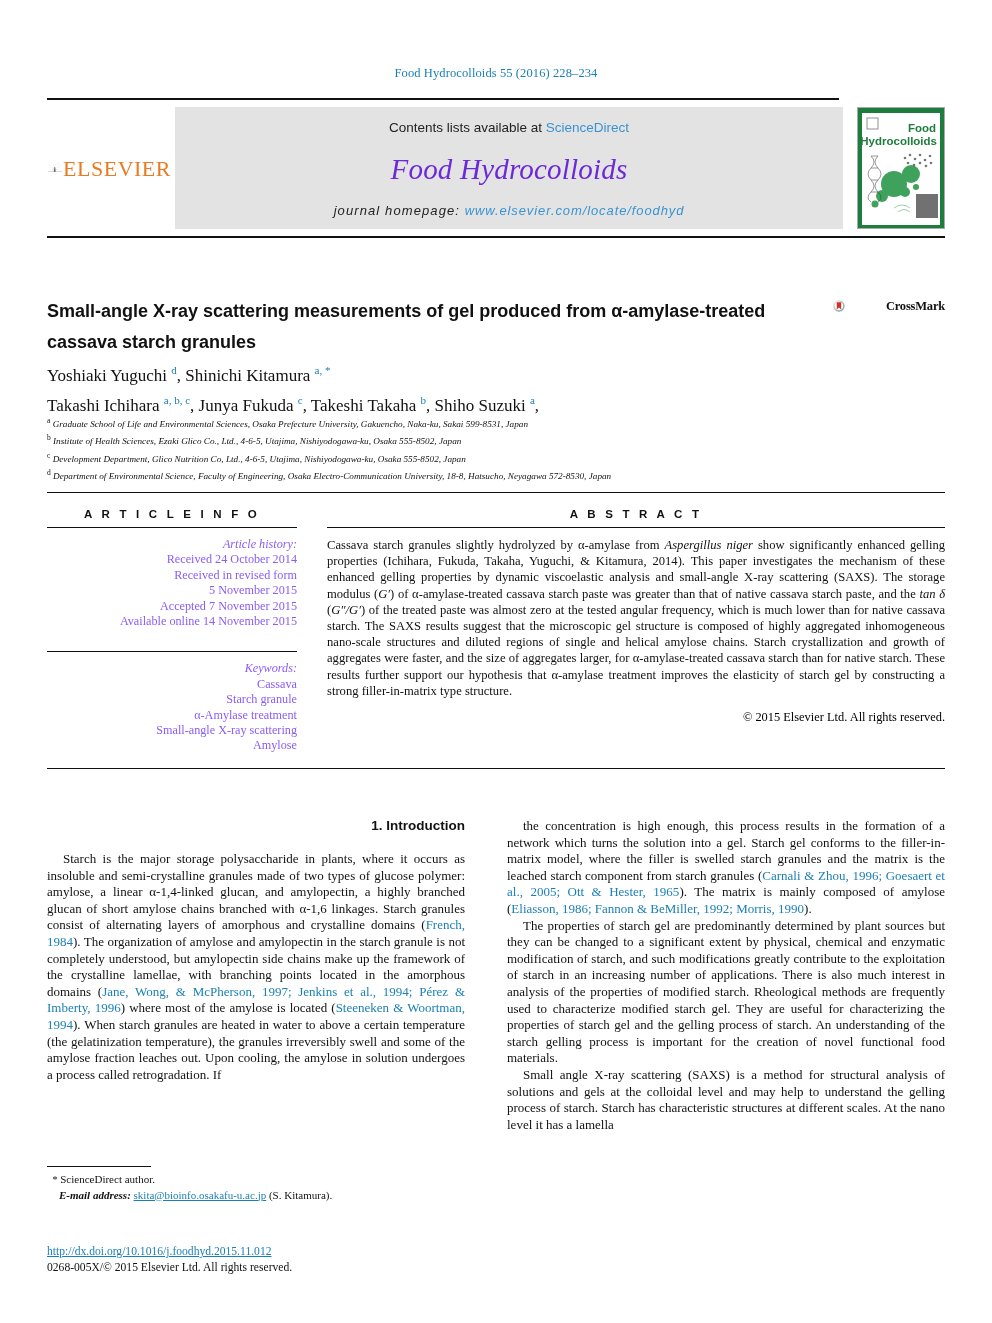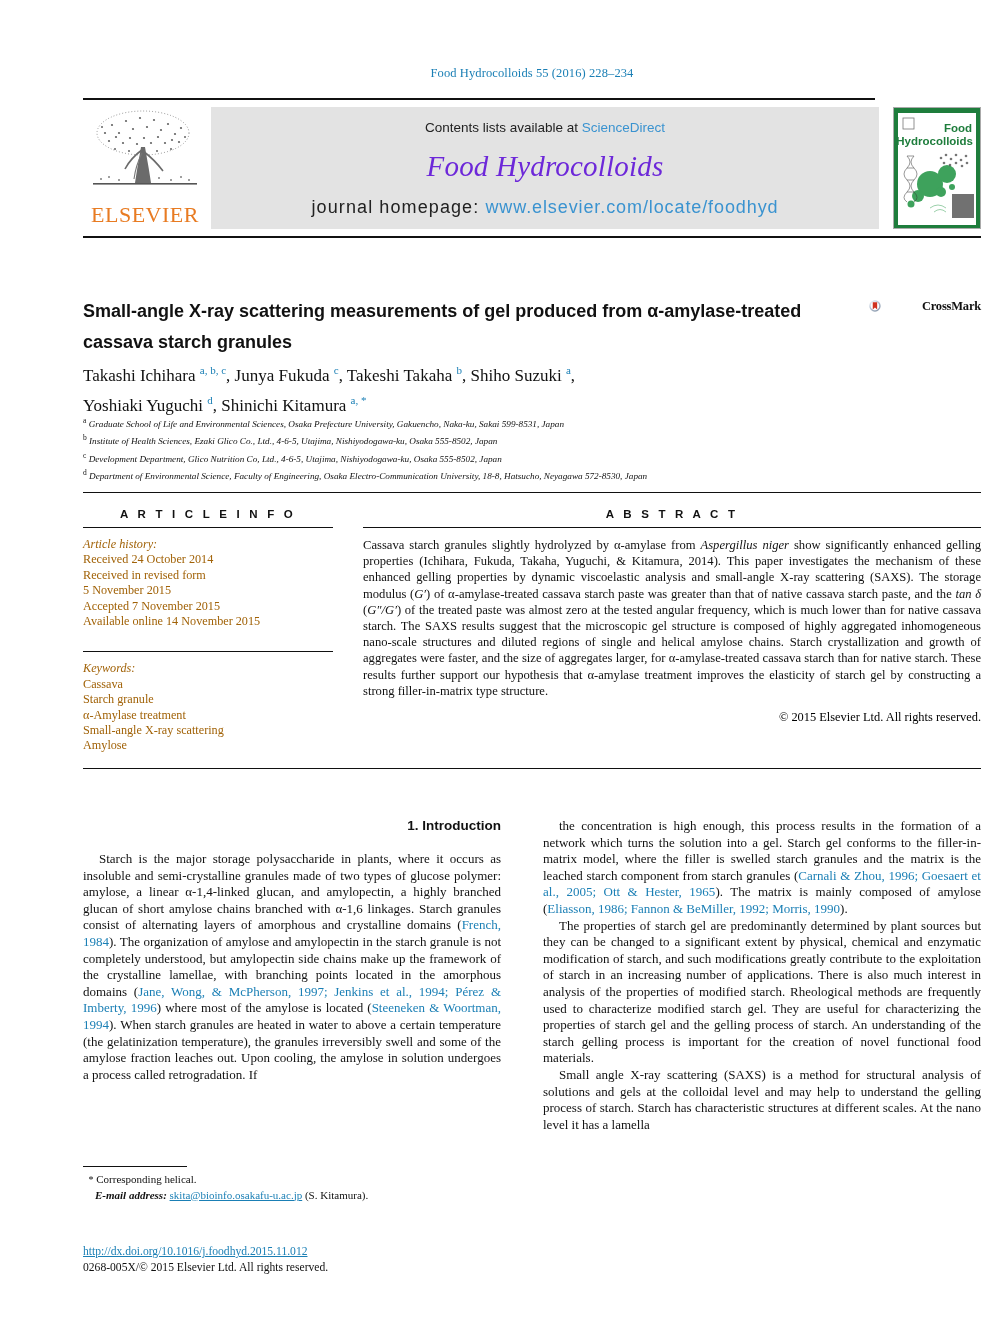--- a/index.html
+++ b/index.html
@@ -13,21 +13,20 @@
     font-family: "Liberation Serif", serif;
     color: #000;
     position: relative;
     overflow: hidden;
   }
   .page {
     position: relative;
     width: 804px;
     height: 1323px;
     background: #fff;
-    margin-left: 36px;
   }
 
   
   .running-head {
     position: absolute;
     top: 66px;
     left: 0;
     width: 992px;
     text-align: center;
     font-size: 12.5px;
@@ -50,21 +49,21 @@
   .masthead-body {
     display: flex;
     align-items: stretch;
     margin-top: 7px;
     height: 122px;
   }
   .elsevier-block {
     width: 128px;
     flex: 0 0 128px;
     display: flex;
-    flex-direction: column;
+    flex-direction: row;
     justify-content: flex-start;
     align-items: center;
     padding-right: 4px;
     box-sizing: border-box;
   }
   .tree-svg { display:block; }
   .elsevier-word {
     font-family: "Liberation Serif", serif;
     font-size: 22px;
     letter-spacing: 0.5px;
@@ -90,24 +89,25 @@
   }
   .contents-line .sd-link { color: #3a93d0; }
   .journal-name {
     font-size: 29px;
     font-family: "Liberation Serif", serif;
     color: #6d28d9;
     letter-spacing: 0.2px;
     font-style: italic;
   }
   .homepage-line {
-    font-size: 18px;
+    font-size: 13px;
     font-family: "Liberation Sans", sans-serif;
     color: #222;
     letter-spacing: 1.1px;
+    font-style: italic;
   }
   .homepage-line .hp-link { color: #3a93d0; letter-spacing: 0.9px; }
 
   .cover-thumb {
     flex: 0 0 86px;
     width: 86px;
     margin-left: 14px;
     border: 1px solid #aaa;
     background: #737373;
     position: relative;
@@ -202,21 +202,22 @@
     text-align: center;
   }
   .thin-rule {
     border-top: 1.5px solid #111;
     margin-top: 7px;
     margin-bottom: 9px;
   }
   .artinfo-body {
     font-size: 12.2px;
     line-height: 15.4px;
-    color: #a16207;
+    color: #8b5cf6;
+    text-align: right;
   }
   .artinfo-body .lead { font-style: italic; }
   .kw-block { margin-top: 22px; }
   .kw-rule { border-top: 1.5px solid #111; margin-bottom: 9px; }
 
   .abstract-text {
     font-size: 12.6px;
     line-height: 16.2px;
     text-align: justify;
     color: #111;
@@ -435,22 +436,22 @@
       <circle cx="19" cy="19" r="18" fill="url(#cmg)"></circle>
       <circle cx="19" cy="19" r="13.5" fill="#ffffff"></circle>
       <path d="M12 7 h14 v23 l-7 -6 l-7 6 Z" fill="#d0321f"></path>
     </svg>
     <span class="crossmark-label">CrossMark</span>
   </div>
 
   <h1 class="article-title">Small-angle X-ray scattering measurements of gel produced from α-amylase-treated cassava starch granules</h1>
 
   <div class="authors">
+    <div>Yoshiaki Yuguchi <sup>d</sup>, Shinichi Kitamura <sup>a, *</sup></div>
     <div>Takashi Ichihara <sup>a, b, c</sup>, Junya Fukuda <sup>c</sup>, Takeshi Takaha <sup>b</sup>, Shiho Suzuki <sup>a</sup>,</div>
-    <div>Yoshiaki Yuguchi <sup>d</sup>, Shinichi Kitamura <sup>a, *</sup></div>
   </div>
 
   <div class="affiliations">
       <div><sup>a</sup> Graduate School of Life and Environmental Sciences, Osaka Prefecture University, Gakuencho, Naka-ku, Sakai 599-8531, Japan</div>
       <div><sup>b</sup> Institute of Health Sciences, Ezaki Glico Co., Ltd., 4-6-5, Utajima, Nishiyodogawa-ku, Osaka 555-8502, Japan</div>
       <div><sup>c</sup> Development Department, Glico Nutrition Co, Ltd., 4-6-5, Utajima, Nishiyodogawa-ku, Osaka 555-8502, Japan</div>
       <div><sup>d</sup> Department of Environmental Science, Faculty of Engineering, Osaka Electro-Communication University, 18-8, Hatsucho, Neyagawa 572-8530, Japan</div>
     </div>
 
   <div class="info-rule-top"></div>
@@ -504,21 +505,21 @@
         <p class="body-p">the concentration is high enough, this process results in the formation of a network which turns the solution into a gel. Starch gel conforms to the filler-in-matrix model, where the filler is swelled starch granules and the matrix is the leached starch component from starch granules (<span class="ref">Carnali &amp; Zhou, 1996; Goesaert et al., 2005; Ott &amp; Hester, 1965</span>). The matrix is mainly composed of amylose (<span class="ref">Eliasson, 1986; Fannon &amp; BeMiller, 1992; Morris, 1990</span>).</p>
         <p class="body-p">The properties of starch gel are predominantly determined by plant sources but they can be changed to a significant extent by physical, chemical and enzymatic modification of starch, and such modifications greatly contribute to the exploitation of starch in an increasing number of applications. There is also much interest in analysis of the properties of modified starch. Rheological methods are frequently used to characterize modified starch gel. They are useful for characterizing the properties of starch gel and the gelling process of starch. An understanding of the starch gelling process is important for the creation of novel functional food materials.</p>
         <p class="body-p">Small angle X-ray scattering (SAXS) is a method for structural analysis of solutions and gels at the colloidal level and may help to understand the gelling process of starch. Starch has characteristic structures at different scales. At the nano level it has a lamella</p>
       </div>
   </div>
 
   <div class="footnote">
     <div class="footnote-rule"></div>
     <div>
       &nbsp;&nbsp;<span class="star">*</span>
-      <span>Corresponding helical.</span>
+      <span>ScienceDirect author.</span>
     </div>
     <div style="padding-left:12px">
       <span class="em-label">E-mail address:</span>
       <a class="mail" href="#">skita@bioinfo.osakafu-u.ac.jp</a>
       <span>(S. Kitamura).</span>
     </div>
   </div>
 
   <div class="doi-block">
     <div><a class="doi-link" href="#">http://dx.doi.org/10.1016/j.foodhyd.2015.11.012</a></div>

